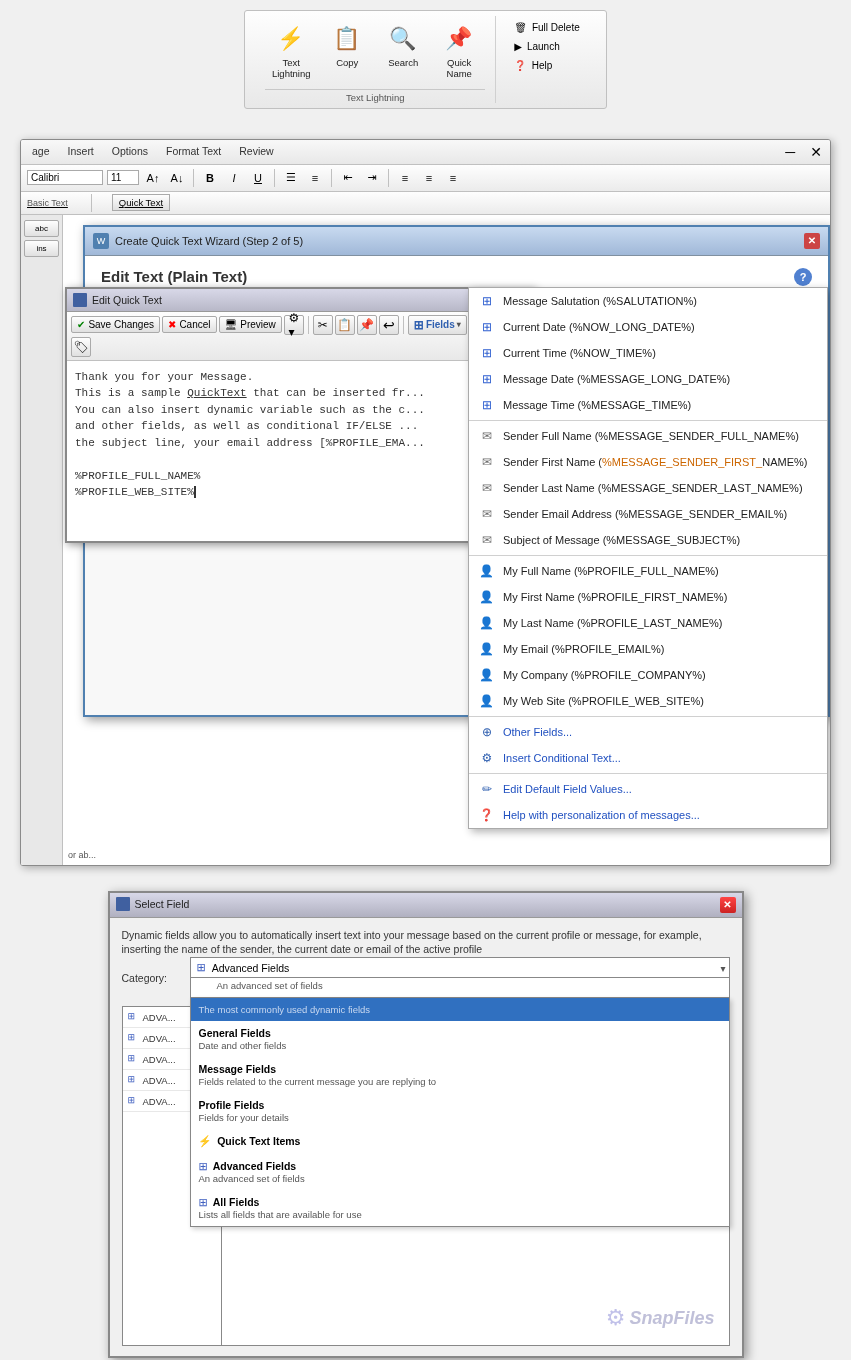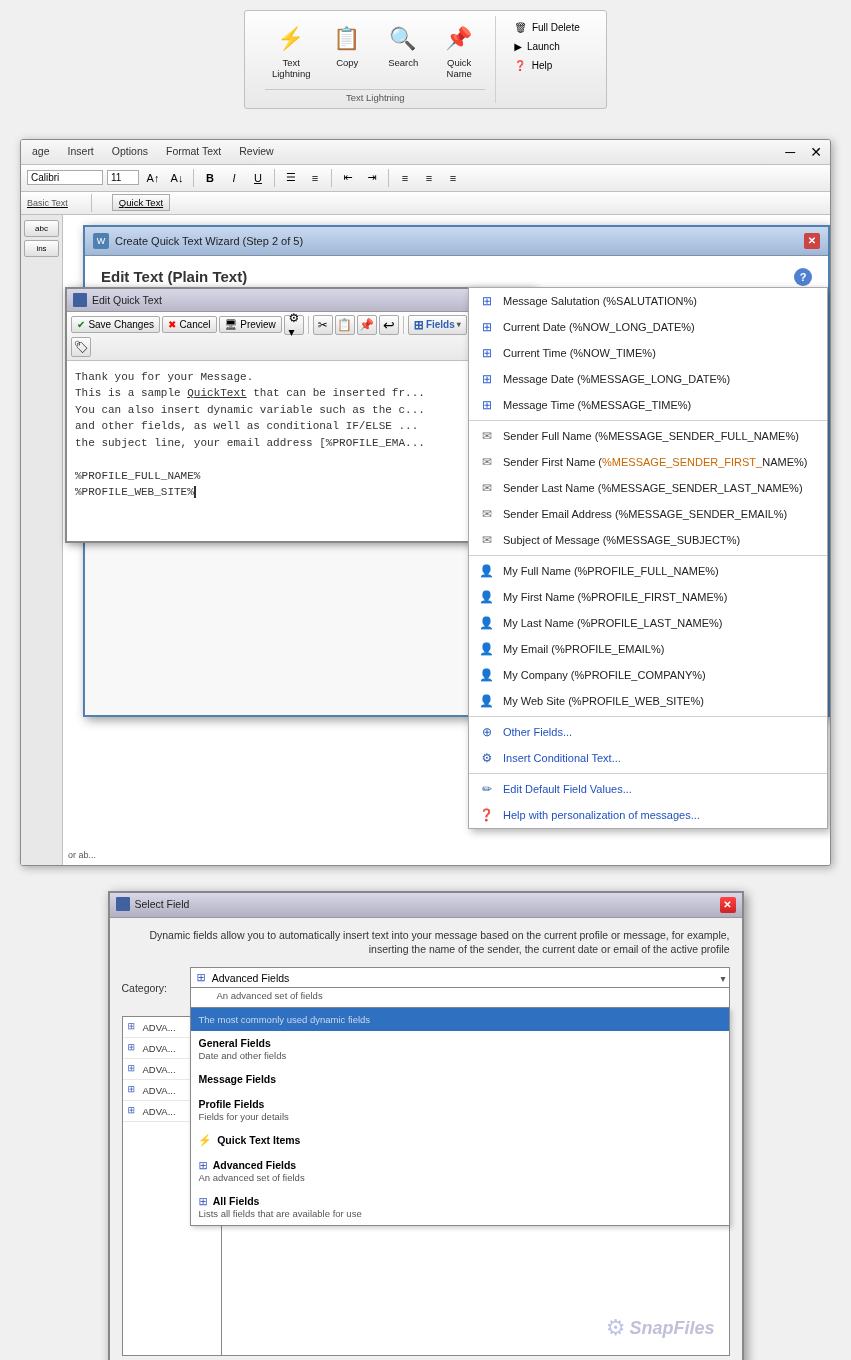--- a/index.html
+++ b/index.html
@@ -486,22 +486,20 @@
       font-weight: bold;
       cursor: pointer;
     }
     .select-body {
       padding: 10px 12px;
     }
     .select-desc {
       font-size: 10.5px;
       color: #333;
       line-height: 1.4;
-      margin-bottom: 10px;
-      text-align: right;
     }
     .select-category-row {
       display: flex;
       align-items: center;
       gap: 8px;
       margin-bottom: 8px;
     }
     .select-category-label {
       font-size: 10.5px;
       color: #333;
@@ -890,20 +888,21 @@
           <div class="select-dropdown-panel">
             <div class="dropdown-item dropdown-item-selected">
               <div class="dropdown-item-desc">The most commonly used dynamic fields</div>
             </div>
             <div class="dropdown-item">
               <div class="dropdown-item-title">General Fields</div>
               <div class="dropdown-item-desc">Date and other fields</div>
             </div>
             <div class="dropdown-item">
               <div class="dropdown-item-title">Message Fields</div>
+              <div class="dropdown-item-desc">Fields related to the current message you are replying to</div>
             </div>
             <div class="dropdown-item">
               <div class="dropdown-item-title">Profile Fields</div>
               <div class="dropdown-item-desc">Fields for your details</div>
             </div>
             <div class="dropdown-item">
               <div style="display:flex;align-items:center;gap:5px;">
                 <span style="font-size:11px;color:#c06000;">⚡</span>
                 <div class="dropdown-item-title">Quick Text Items</div>
               </div>

